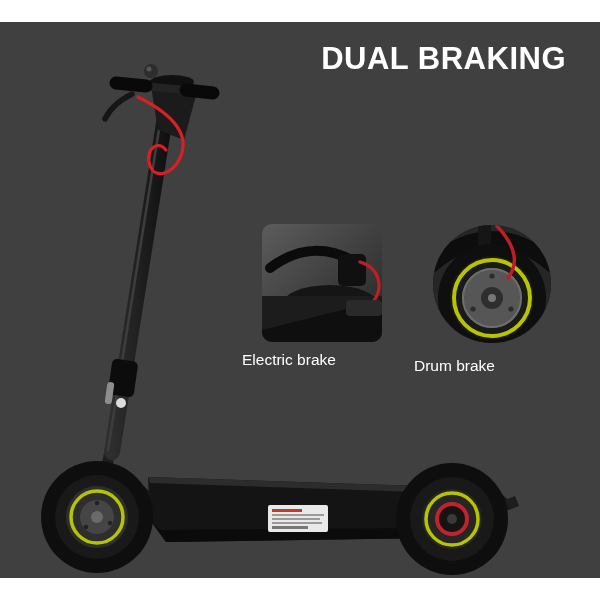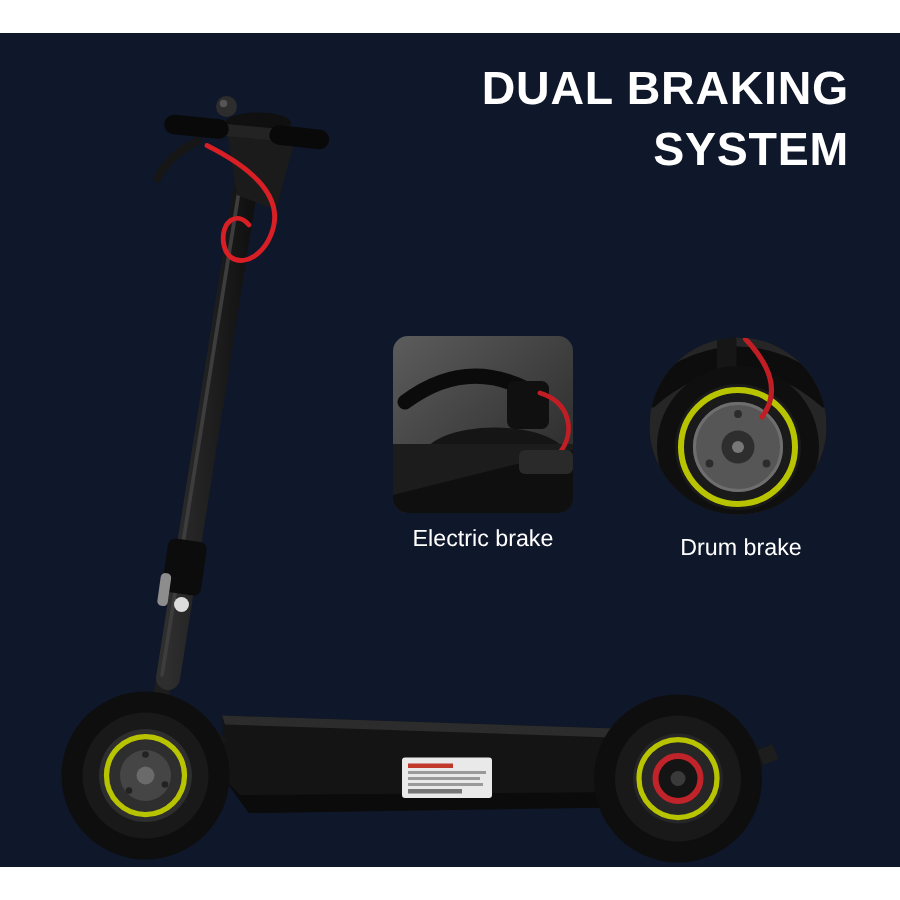--- a/index.html
+++ b/index.html
@@ -1,19 +1,19 @@
 <!DOCTYPE html>
 <html><head>
 <meta charset="utf-8">
 <style>
   html,body{margin:0;padding:0;background:#000;}
   .canvas{
     position:relative;
     width:600px;height:600px;
-    background:#0f172a;
+    background:#404040;
     overflow:hidden;
     font-family:"Liberation Sans", sans-serif;
   }
   .letterbox{
     position:absolute;left:0;width:600px;background:#fff;
   }
   .letterbox.top{top:0;height:22px;}
   .letterbox.bottom{bottom:0;height:22px;}
   .scene{position:absolute;left:0;top:0;width:600px;height:600px;}
   .headline{
@@ -22,21 +22,21 @@
     text-align:right;
     color:#fff;
     font-weight:bold;
     font-size:31px;
     letter-spacing:0.5px;
     line-height:41px;
   }
   .callout-label{
     position:absolute;
     width:160px;
-    text-align:center;
+    text-align:left;
     color:#fff;
     font-size:15.5px;
     font-weight:normal;
   }
   .callout-label.electric{left:242px;top:351px;}
   .callout-label.drum{left:414px;top:357px;}
 </style>
 </head>
 <body>
 
@@ -173,19 +173,18 @@
         <circle cx="511" cy="309" r="2.6" fill="#2c2c2c"></circle>
         <circle cx="473" cy="309" r="2.6" fill="#2c2c2c"></circle>
 
         <path d="M497,226 C514,244 520,262 508,278" fill="none" stroke="#c01e24" stroke-width="3.4" stroke-linecap="round"></path>
       </g>
     </g>
   </svg>
 
   <div class="headline">
     <div>DUAL BRAKING</div>
-    <div>SYSTEM</div>
   </div>
 
   <div class="callout-label electric">Electric brake</div>
   <div class="callout-label drum">Drum brake</div>
 
 </div>
 
 </body></html>

